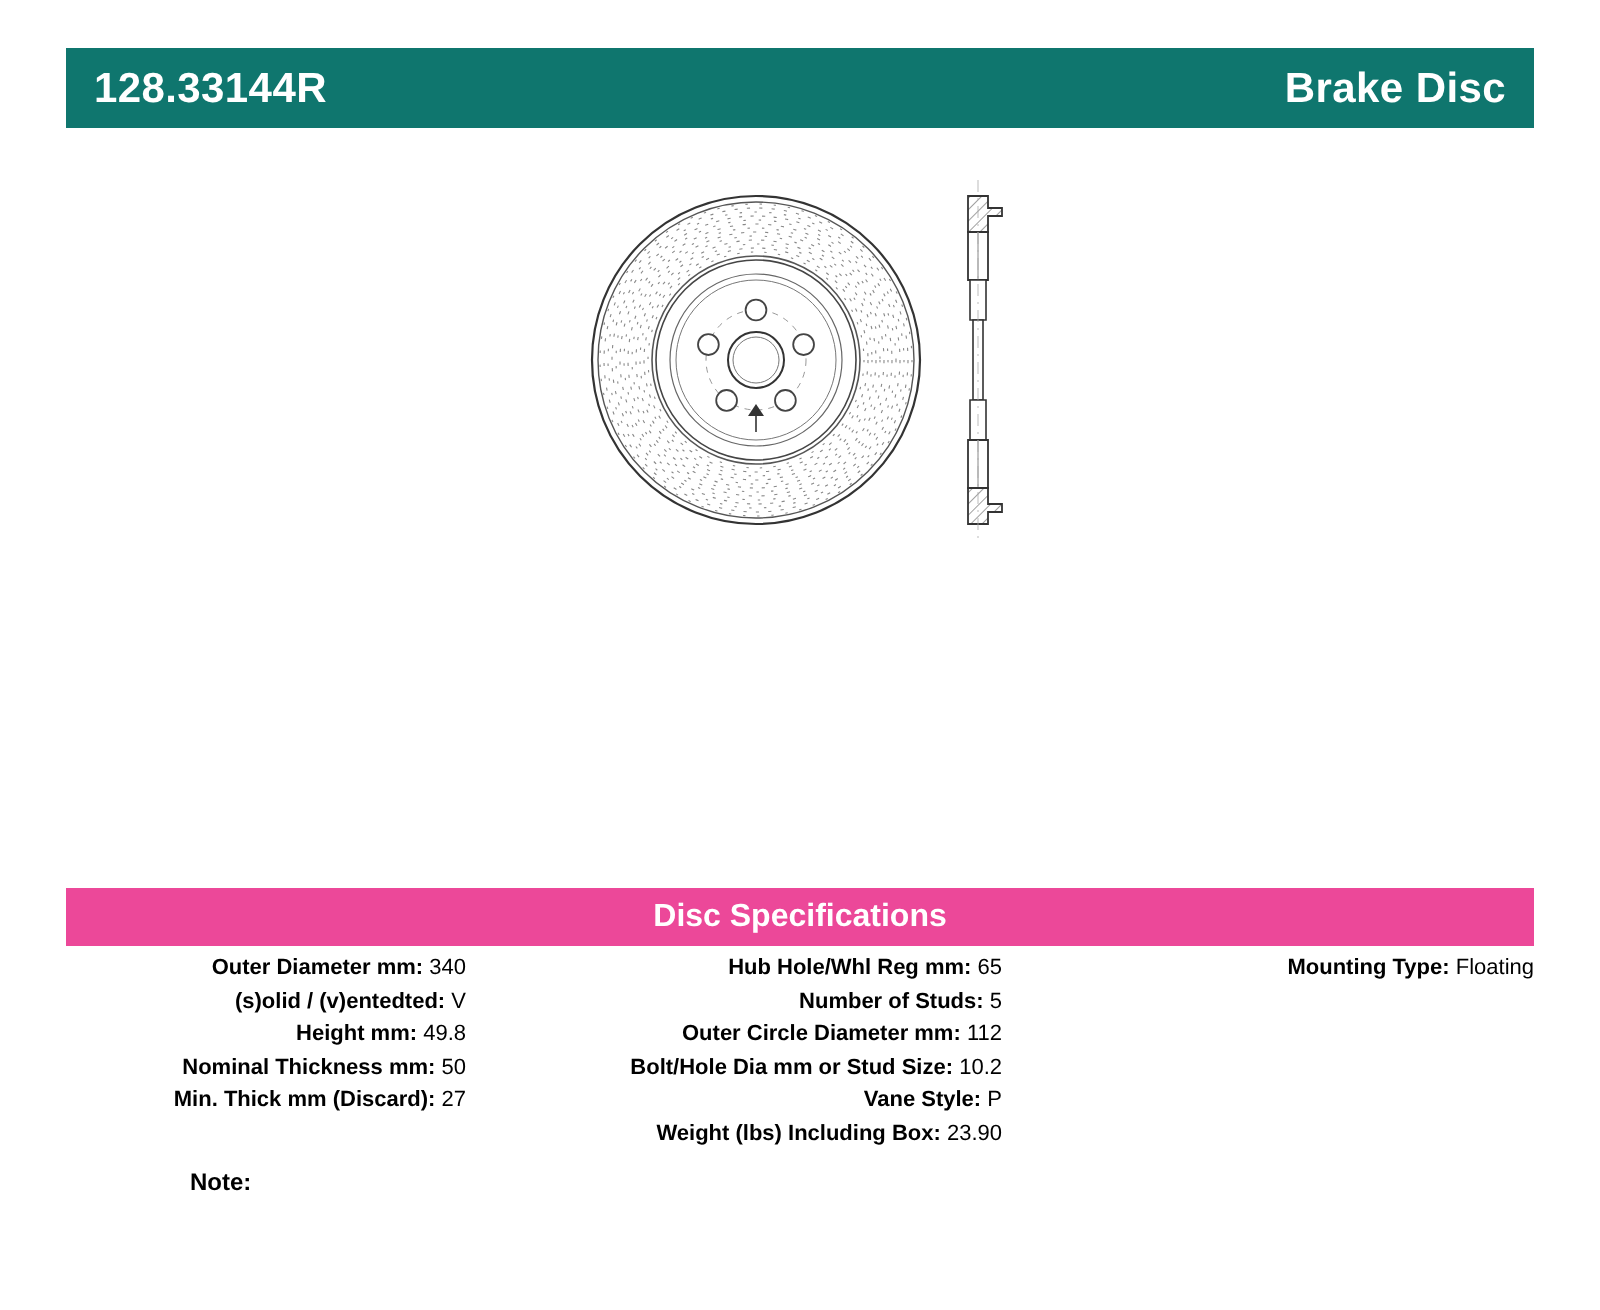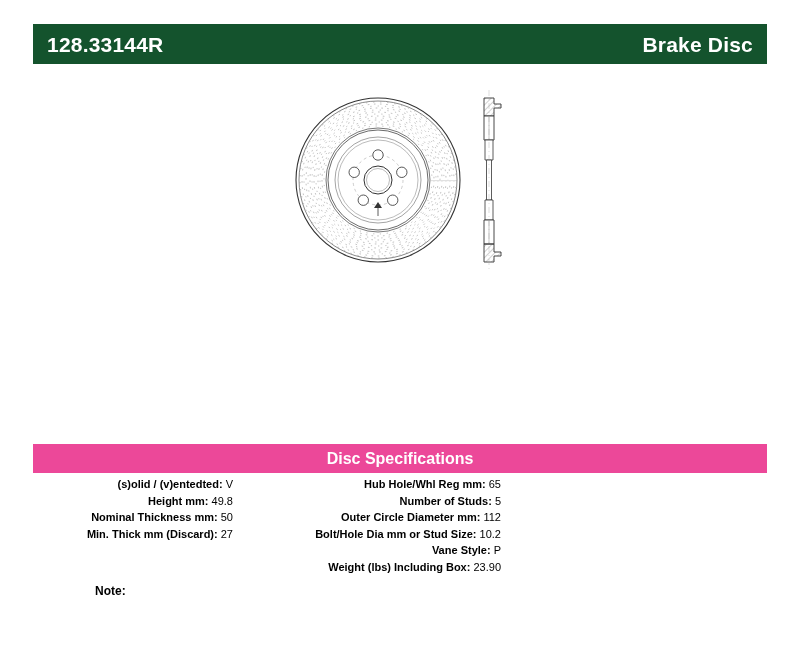--- a/index.html
+++ b/index.html
@@ -16,21 +16,21 @@
     overflow: hidden;
   }
 
   
   .header-bar {
     position: absolute;
     left: 33px;
     top: 24px;
     width: 734px;
     height: 40px;
-    background: #14532d;
+    background: #0f766e;
     color: #ffffff;
     display: flex;
     align-items: center;
     justify-content: space-between;
     padding: 0 14px;
     box-sizing: border-box;
   }
   .part-number {
     font-size: 21px;
     font-weight: bold;
@@ -207,20 +207,24 @@
 </div>
 
 <div class="spec-title-bar">
   <div class="spec-title">Disc Specifications</div>
 </div>
 
 <div class="spec-body">
 
   <div class="col col-left">
     <div class="spec-line">
+      <span class="spec-label">Outer Diameter mm:</span>
+      <span class="spec-value">340</span>
+    </div>
+    <div class="spec-line">
       <span class="spec-label">(s)olid / (v)entedted:</span>
       <span class="spec-value">V</span>
     </div>
     <div class="spec-line">
       <span class="spec-label">Height mm:</span>
       <span class="spec-value">49.8</span>
     </div>
     <div class="spec-line">
       <span class="spec-label">Nominal Thickness mm:</span>
       <span class="spec-value">50</span>
@@ -251,20 +255,26 @@
     <div class="spec-line">
       <span class="spec-label">Vane Style:</span>
       <span class="spec-value">P</span>
     </div>
     <div class="spec-line">
       <span class="spec-label">Weight (lbs) Including Box:</span>
       <span class="spec-value">23.90</span>
     </div>
   </div>
 
+  <div class="col col-right">
+    <div class="spec-line">
+      <span class="spec-label">Mounting Type:</span>
+      <span class="spec-value">Floating</span>
+    </div>
+  </div>
 
   <div class="note-row">
     <span class="spec-label">Note:</span>
     <span class="spec-value"></span>
   </div>
 
 </div>
 
 <div class="page-edge"></div>
 

